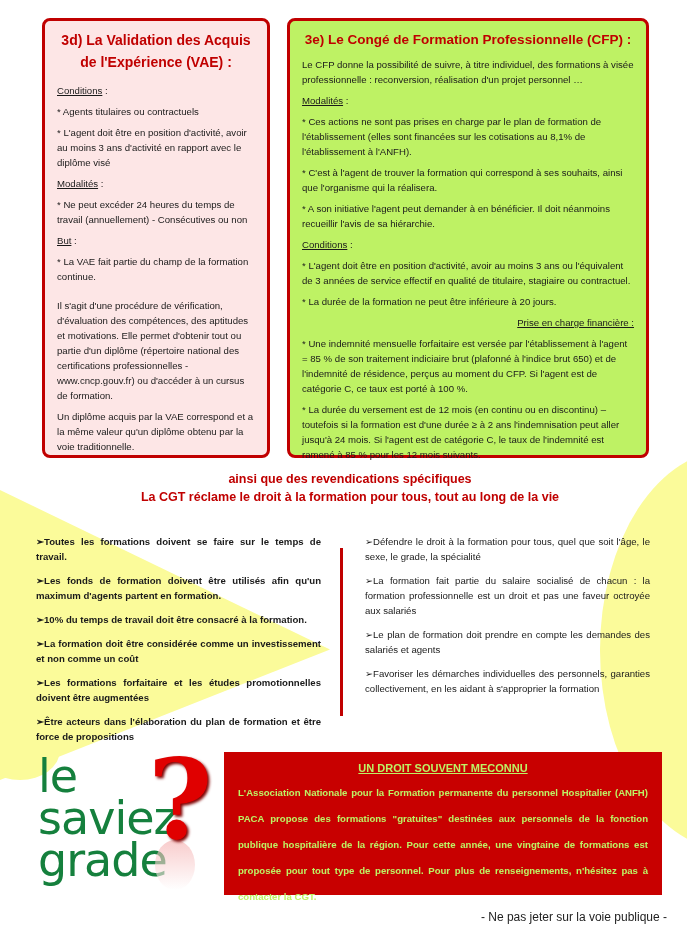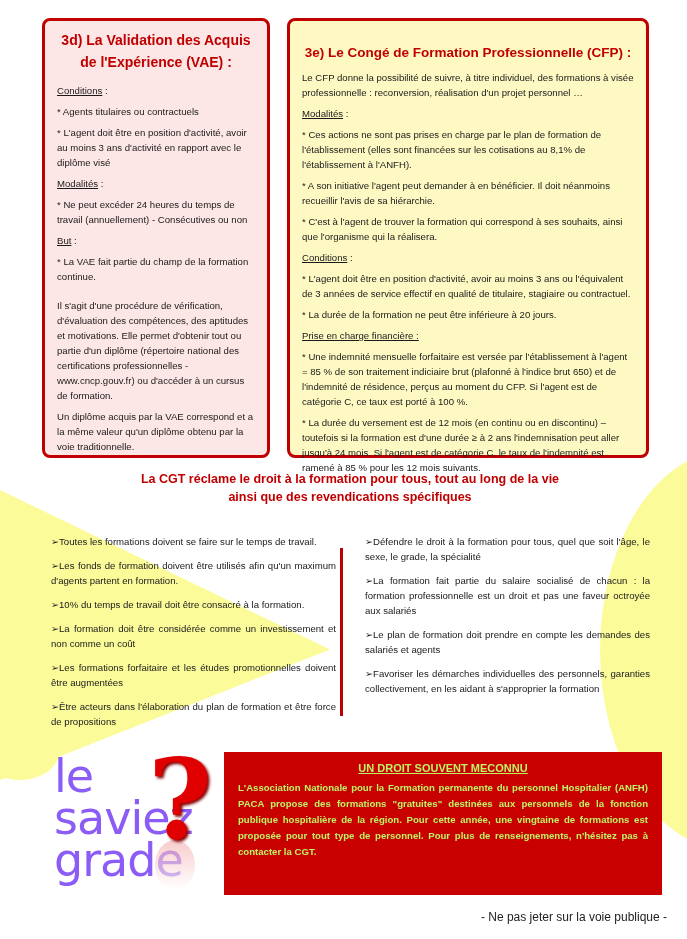--- a/index.html
+++ b/index.html
@@ -5,43 +5,43 @@
   html, body { margin:0; padding:0; }
   body { width:687px; height:939px; position:relative; overflow:hidden; background:#ffffff;
          font-family:"Liberation Sans", sans-serif; color:#1a1a1a; }
   .bg-shape { position:absolute; background:#fbfb9a; }
   .tri-left { left:0; top:490px; width:330px; height:290px;
               clip-path:polygon(0 0, 0 100%, 100% 55%); }
   .circle-right { left:600px; top:450px; width:260px; height:400px; border-radius:50%; }
   .blob-bl { left:-20px; top:720px; width:80px; height:60px; border-radius:50%; }
   .box { position:absolute; border:3px solid #c00000; border-radius:8px; box-sizing:border-box; }
   .box-vae { left:42px; top:18px; width:228px; height:440px; background:#fde6e6; padding:8px 12px; }
-  .box-cfp { left:287px; top:18px; width:362px; height:440px; background:#fef9c3; padding:21px 12px; }
+  .box-cfp { left:287px; top:18px; width:362px; height:440px; background:#bef264; padding:8px 12px; }
   .box h2 { margin:0; color:#c00000; font-size:14px; text-align:center; font-weight:bold; line-height:22px; }
   .box p { margin:6px 0 5px 0; font-size:9.6px; line-height:15px; }
-  .box .sub { text-decoration:underline; }
+  .box .sub { text-decoration:underline;text-align:right; }
   .box-cfp h2 { font-size:13.5px; margin-bottom:6px; }
   .box-vae h2 { margin-bottom:10px; }
   .cgt-title { position:absolute; left:80px; top:470px; width:540px; text-align:center; color:#c00000;
                font-weight:bold; font-size:12.5px; line-height:18px; }
   .col { position:absolute; top:534px; font-size:9.6px; line-height:15px; text-align:justify; }
-  .col-left { left:51px; width:285px; }
+  .col-left { left:36px; width:285px;font-weight:bold; }
   .col-right { left:365px; width:285px; }
   .col p { margin:0 0 9px 0; }
   .divider { position:absolute; left:340px; top:548px; width:3px; height:168px; background:#c00000; }
-  .saviez { position:absolute; left:38px; top:755px; color:#8b5cf6; font-size:46px; line-height:42px;
-            letter-spacing:-1px; font-family:"DejaVu Sans", sans-serif;margin-left:16px; }
+  .saviez { position:absolute; left:38px; top:755px; color:#15803d; font-size:46px; line-height:42px;
+            letter-spacing:-1px; font-family:"DejaVu Sans", sans-serif; }
   .qmark { position:absolute; left:148px; top:740px; color:#e00000; font-size:110px; font-weight:bold;
            font-family:"DejaVu Serif", serif; text-shadow:2px 2px 3px #800000; line-height:120px; }
   .qmark-refl { position:absolute; left:155px; top:840px; width:40px; height:50px;
                 background:linear-gradient(#f4aaaa, #ffffff); border-radius:50%; opacity:0.6; }
   .redbox { position:absolute; left:224px; top:752px; width:438px; height:143px; background:#c80000;
             color:#bef264; box-sizing:border-box; padding:10px 14px; }
   .redbox h3 { margin:0 0 6px 0; text-align:center; font-size:11px; text-decoration:underline; font-weight:bold; }
-  .redbox p { margin:0; font-size:9.6px; line-height:16px; font-weight:bold; text-align:justify; }
+  .redbox p { margin:0; font-size:9.6px; line-height:26px; font-weight:bold; text-align:justify; }
   .footer { position:absolute; right:20px; top:910px; font-size:12px; color:#222; }
 </style>
 </head>
 <body>
 
 <div class="bg-shape tri-left"></div>
 <div class="bg-shape circle-right"></div>
 <div class="bg-shape blob-bl"></div>
 
 <section class="box box-vae">
@@ -55,33 +55,33 @@
   <p>* La VAE fait partie du champ de la formation continue.</p>
   <p style="margin-top:14px">Il s'agit d'une procédure de vérification, d'évaluation des compétences, des aptitudes et motivations. Elle permet d'obtenir tout ou partie d'un diplôme (répertoire national des certifications professionnelles - www.cncp.gouv.fr) ou d'accéder à un cursus de formation.</p>
   <p>Un diplôme acquis par la VAE correspond et a la même valeur qu'un diplôme obtenu par la voie traditionnelle.</p>
 </section>
 
 <section class="box box-cfp">
   <h2>3e) Le Congé de Formation Professionnelle (CFP) :</h2>
   <p>Le CFP donne la possibilité de suivre, à titre individuel, des formations à visée professionnelle : reconversion, réalisation d'un projet personnel …</p>
   <p><span class="sub">Modalités</span> :</p>
   <p>* Ces actions ne sont pas prises en charge par le plan de formation de l'établissement (elles sont financées sur les cotisations au 8,1% de l'établissement à l'ANFH).</p>
+  <p>* C'est à l'agent de trouver la formation qui correspond à ses souhaits, ainsi que l'organisme qui la réalisera.</p>
   <p>* A son initiative l'agent peut demander à en bénéficier. Il doit néanmoins recueillir l'avis de sa hiérarchie.</p>
-  <p>* C'est à l'agent de trouver la formation qui correspond à ses souhaits, ainsi que l'organisme qui la réalisera.</p>
   <p><span class="sub">Conditions</span> :</p>
   <p>* L'agent doit être en position d'activité, avoir au moins 3 ans ou l'équivalent de 3 années de service effectif en qualité de titulaire, stagiaire ou contractuel.</p>
   <p>* La durée de la formation ne peut être inférieure à 20 jours.</p>
   <p class="sub">Prise en charge financière :</p>
   <p>* Une indemnité mensuelle forfaitaire est versée par l'établissement à l'agent = 85 % de son traitement indiciaire brut (plafonné à l'indice brut 650) et de l'indemnité de résidence, perçus au moment du CFP. Si l'agent est de catégorie C, ce taux est porté à 100 %.</p>
   <p>* La durée du versement est de 12 mois (en continu ou en discontinu) – toutefois si la formation est d'une durée ≥ à 2 ans l'indemnisation peut aller jusqu'à 24 mois. Si l'agent est de catégorie C, le taux de l'indemnité est ramené à 85 % pour les 12 mois suivants.</p>
 </section>
 
 <div class="cgt-title">
+  <div>ainsi que des revendications spécifiques</div>
   <div>La CGT réclame le droit à la formation pour tous,  tout au long de la vie</div>
-  <div>ainsi que des revendications spécifiques</div>
 </div>
 
 <div class="col col-left">
   <p>➢Toutes les formations doivent se faire sur le temps de travail.</p>
   <p>➢Les fonds de formation doivent être utilisés afin qu'un maximum d'agents partent en formation.</p>
   <p>➢10% du temps de travail doit être consacré à la formation.</p>
   <p>➢La formation doit être considérée comme un investissement et non comme un coût</p>
   <p>➢Les formations forfaitaire et les études promotionnelles doivent être augmentées</p>
   <p>➢Être acteurs dans l'élaboration du plan de formation et être force de propositions</p>
 </div>

